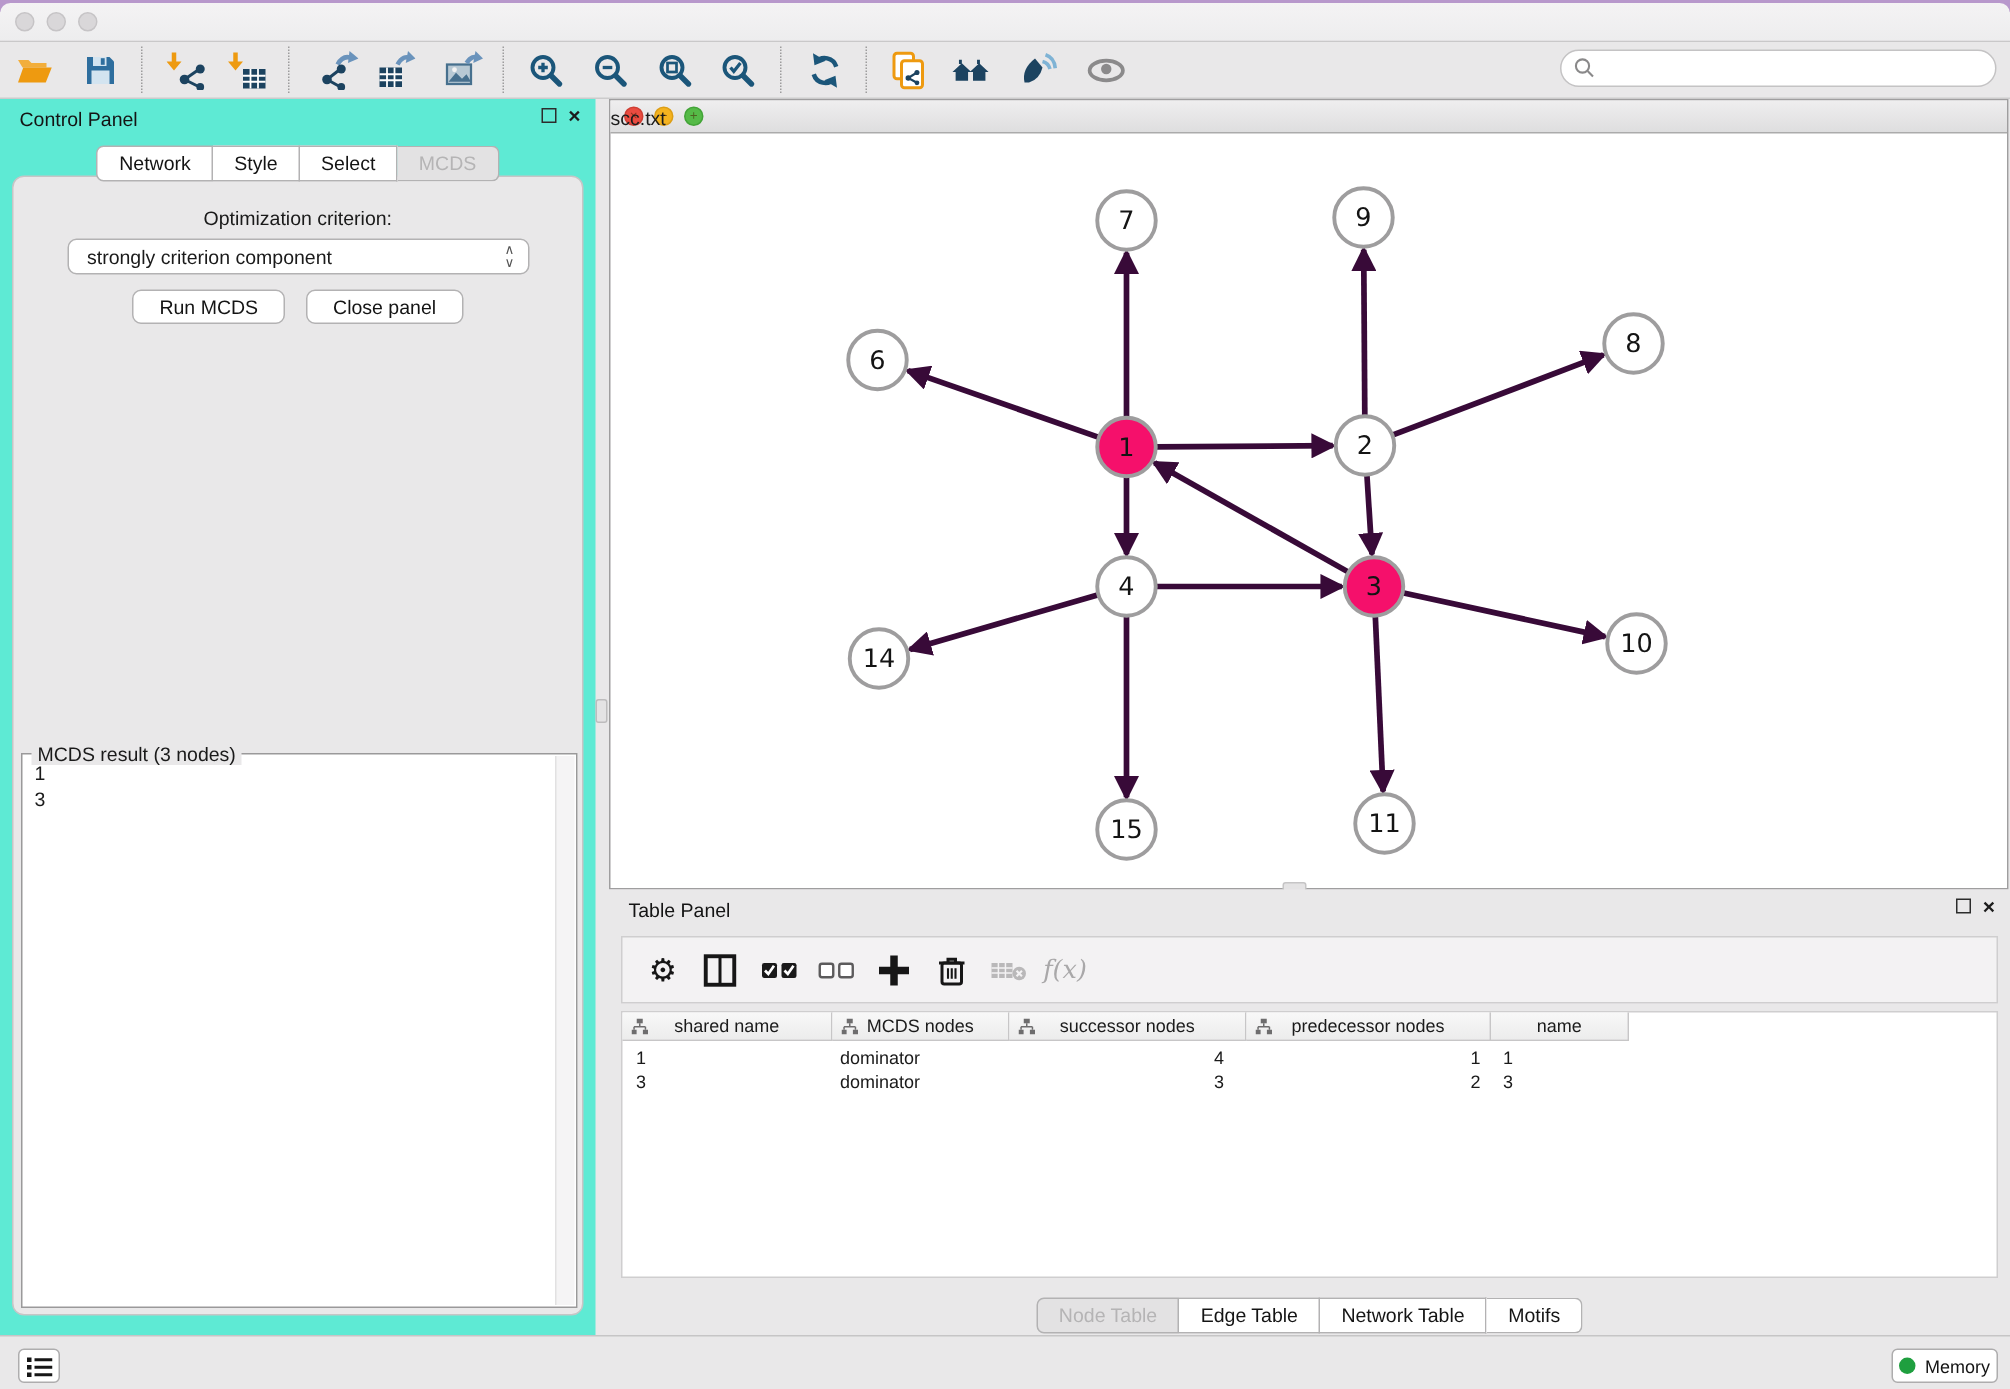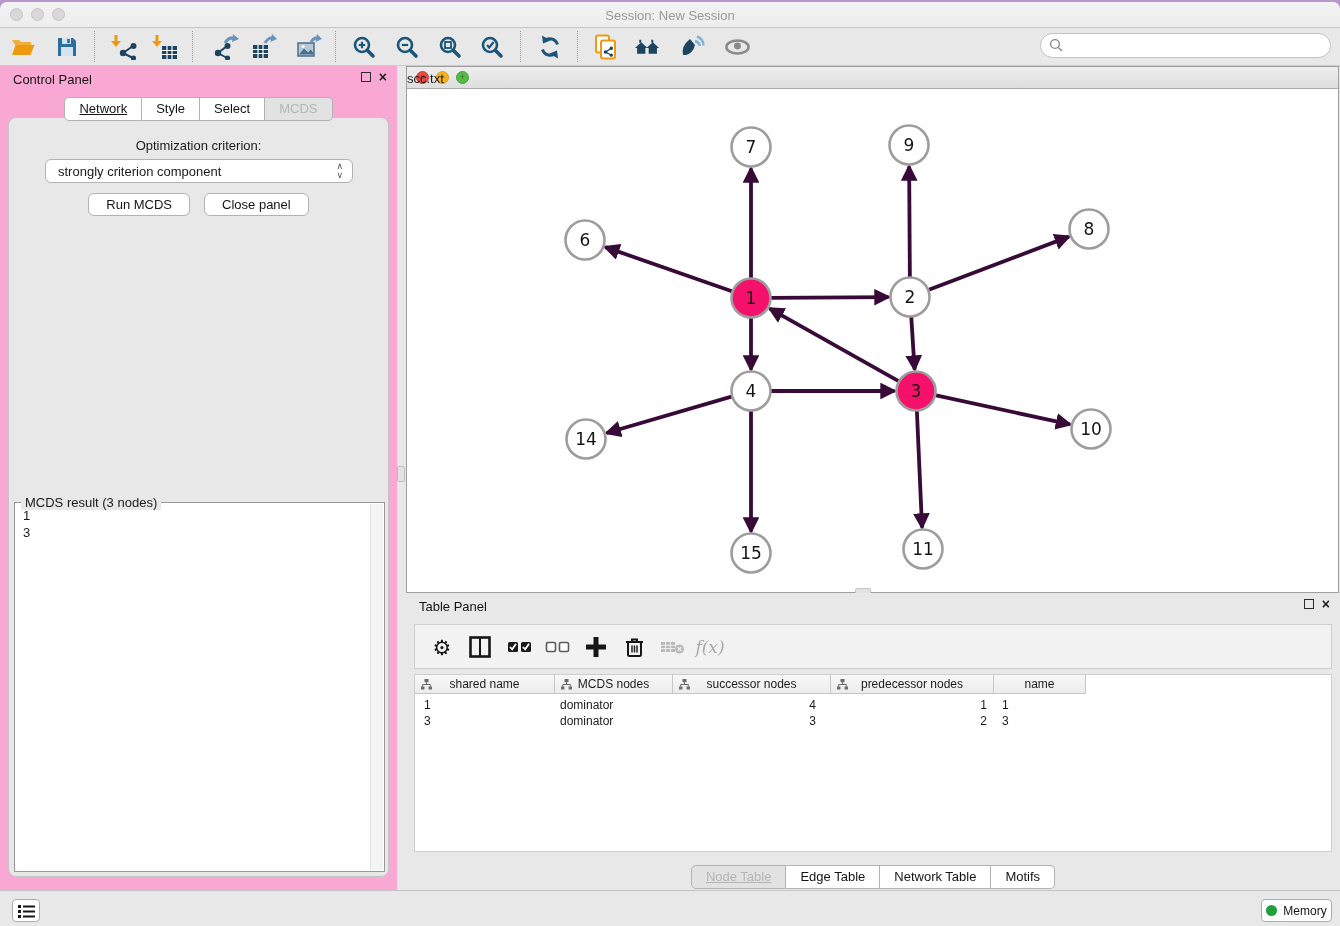--- a/index.html
+++ b/index.html
@@ -36,32 +36,32 @@
   }
   .tb-icon { position:absolute; top:5px; width:27px; height:27px; display:flex; align-items:center; justify-content:center; }
   .tb-sep  { position:absolute; top:3px; height:31px; border-left:1px dotted #9d9c9d; }
   .searchbox {
     position:absolute; top:5px; left:1040px; width:291px; height:25px;
     background:#fff; border:1px solid #c4c3c4; border-radius:13px;
     display:flex; align-items:center; padding-left:8px;
   }
   .searchbox input { border:none; outline:none; background:transparent; font-size:13px; width:250px; font-family:"Liberation Sans",sans-serif; }
   
-  .control-panel { position:absolute; left:0; top:66px; width:397px; height:824px; background:#f9a8d4; }
+  .control-panel { position:absolute; left:0; top:66px; width:397px; height:824px; background:#5eead4; }
   .panel-title { position:absolute; left:13px; top:6px; font-size:13px; color:#141414; }
   .panel-btns  { position:absolute; right:10px; top:6px; display:flex; gap:8px; align-items:center; }
   .float-icon { width:10px; height:10px; border:1.6px solid #2c2c2c; display:inline-block; }
   .close-icon { font-size:14px; font-weight:bold; color:#1c1c1c; line-height:10px; }
   .tabrow { position:absolute; top:31px; left:0; width:100%; display:flex; justify-content:center; z-index:2; }
   .tab {
     font-size:13px; padding:3px 14px 4px; background:#fff; color:#141414;
     border:1px solid #b3b2b3; cursor:default; white-space:nowrap;
   }
   .tab + .tab { border-left:none;text-align:center; }
-  .tab.first { border-radius:5px 0 0 5px;text-decoration:underline; }
+  .tab.first { border-radius:5px 0 0 5px; }
   .tab.last  { border-radius:0 5px 5px 0; }
   .tab.selected { background:#e3e2e3; color:#b5b4b5; }
   .cp-content {
     position:absolute; left:8px; top:51px; width:381px; height:760px;
     border:1px solid #c6c5c6; border-radius:8px; background:#e9e8e9;
   }
   .opt-label { position:absolute; top:20px; width:100%; text-align:center; font-size:13px; }
   .dropdown {
     position:absolute; left:36px; top:41px; width:308px; height:24px;
     background:#fff; border:1px solid #b3b2b3; border-radius:6px;
@@ -139,21 +139,20 @@
 </head>
 <body>
 
 <div class="desktop-edge"></div>
 <div class="titlebar">
   <div class="traffic">
     <div class="light"></div>
     <div class="light"></div>
     <div class="light"></div>
   </div>
-  <div class="window-title">Session: New Session</div>
 </div>
 
 <div class="toolbar">
   <span class="tb-icon" style="left:9px">
     <svg width="26" height="26" viewBox="0 0 26 26">
         <path d="M2 6h7l2 2h10v3H5z" fill="#F2AE3C"></path>
         <path d="M5.5 11h19L20.5 21H2z" fill="#EE9A10"></path>
       </svg>
   </span>
   <span class="tb-icon" style="left:53px">

